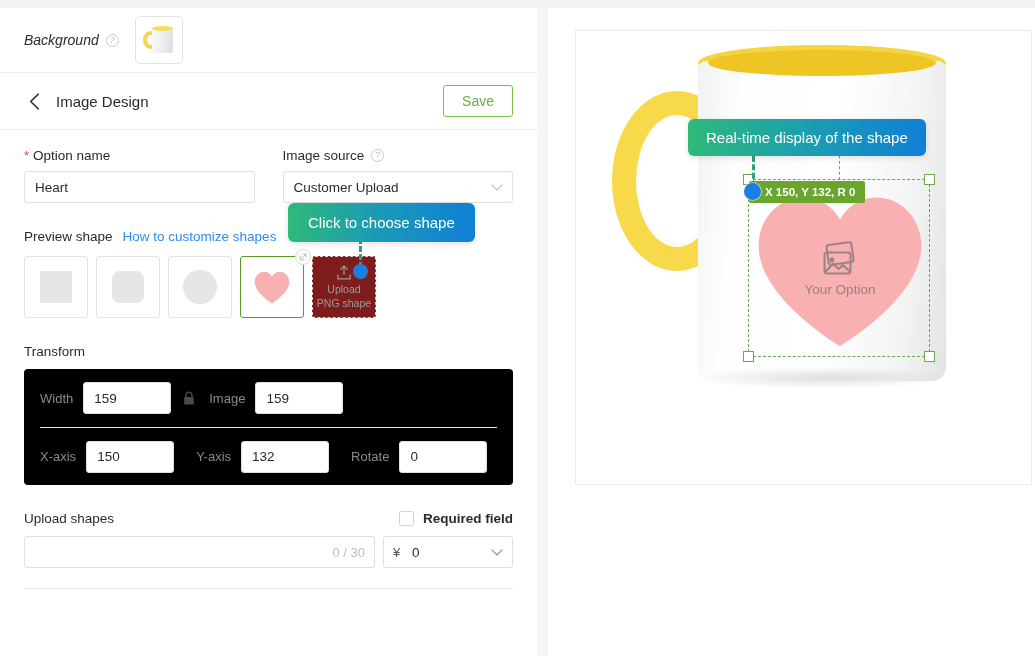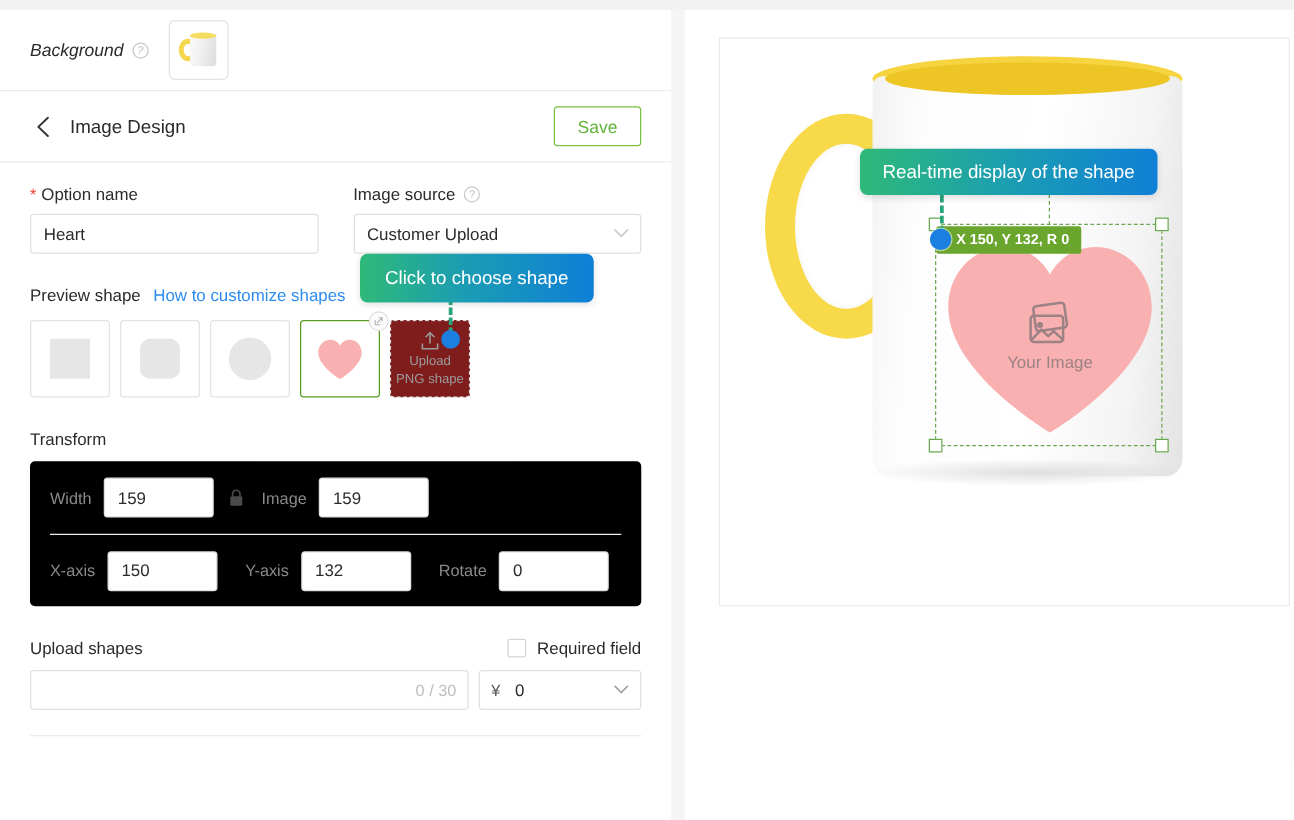--- a/index.html
+++ b/index.html
@@ -118,21 +118,21 @@
   .tf-input {
     height:32px; border:1px solid #e0e0e0; border-radius:3px; background:#fff;
     padding:0 10px; font-size:13.5px; color:#2b2b2b; width:88px;
     font-family:"Liberation Sans", sans-serif; outline:none;
   }
   .lock { margin:0 14px 0 12px; display:flex; align-items:center; }
 
   
   .us-head { display:flex; align-items:center; margin-top:26px; }
   .us-title { font-size:13.5px; color:#2b2b2b; }
-  .us-right { margin-left:auto; display:flex; align-items:center; gap:9px; }
+  .us-right { margin-left:auto; display:flex; align-items:center; gap:9px;font-weight:bold; }
   .checkbox { width:15px; height:15px; border:1px solid #d4d4d4; border-radius:2px; background:#fff; cursor:pointer; }
   .us-req { font-size:13.5px; color:#2b2b2b; }
   .us-row { display:flex; gap:8px; margin-top:10px; }
   .counter-field { flex:1; position:relative;border-radius:11px; }
   .counter-field .txt-input { padding-right:52px; }
   .counter {
     position:absolute; right:10px; top:50%; transform:translateY(-50%);
     font-size:13px; color:#bdbdbd; pointer-events:none;
   }
   .price-field { width:130px; position:relative; }
@@ -411,21 +411,21 @@
           <path d="M16 28.5S1.2 19.8 1.2 10.3C1.2 5.2 5 1.5 9.4 1.5c3 0 5.3 1.7 6.6 4 1.3-2.3 3.6-4 6.6-4 4.4 0 8.2 3.7 8.2 8.8 0 9.5-14.8 18.2-14.8 18.2z" fill="#f9b0b0"></path>
         </svg>
 
         <div class="your-image">
           <svg width="44" height="38" viewBox="0 0 44 38" fill="none">
             <rect x="9.5" y="2.5" width="25" height="20" rx="2.5" stroke="#9c8285" stroke-width="2" transform="rotate(-8 22 12)"></rect>
             <rect x="6.5" y="11.5" width="26" height="21" rx="2.5" fill="none" stroke="#9c8285" stroke-width="2"></rect>
             <circle cx="14" cy="19" r="2.4" fill="#9c8285"></circle>
             <path d="M7.6 30.5l7.4-7.8 5.6 5.2 4.3-4 7.1 6.6" stroke="#9c8285" stroke-width="2" stroke-linecap="round" stroke-linejoin="round"></path>
           </svg>
-          <span class="yi-txt">Your Image</span>
+          <span class="yi-txt">Your Option</span>
         </div>
 
         <div class="sel-frame">
           <span class="mid-v"></span>
           <span class="handle-sq h-tl"></span>
           <span class="handle-sq h-tr"></span>
           <span class="handle-sq h-bl"></span>
           <span class="handle-sq h-br"></span>
         </div>
 

